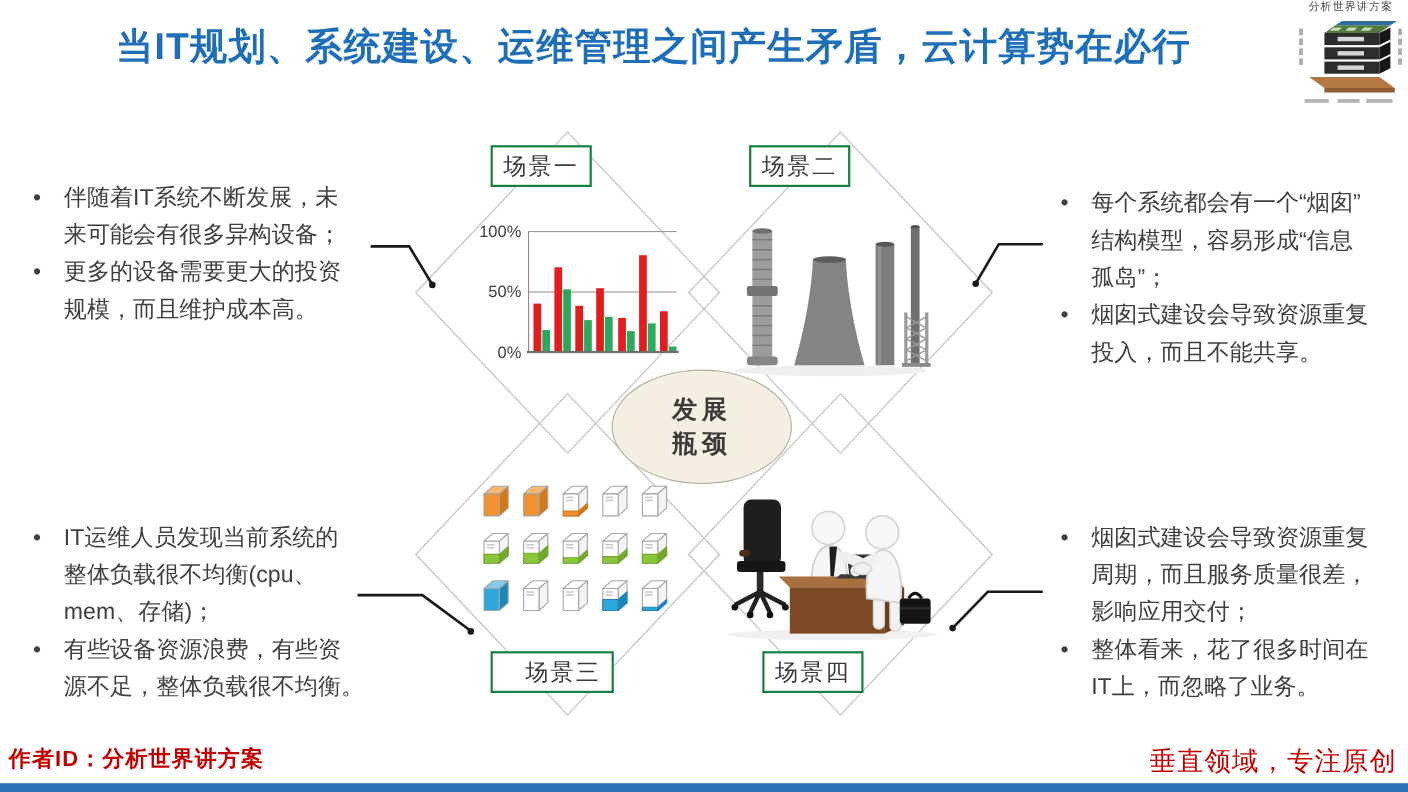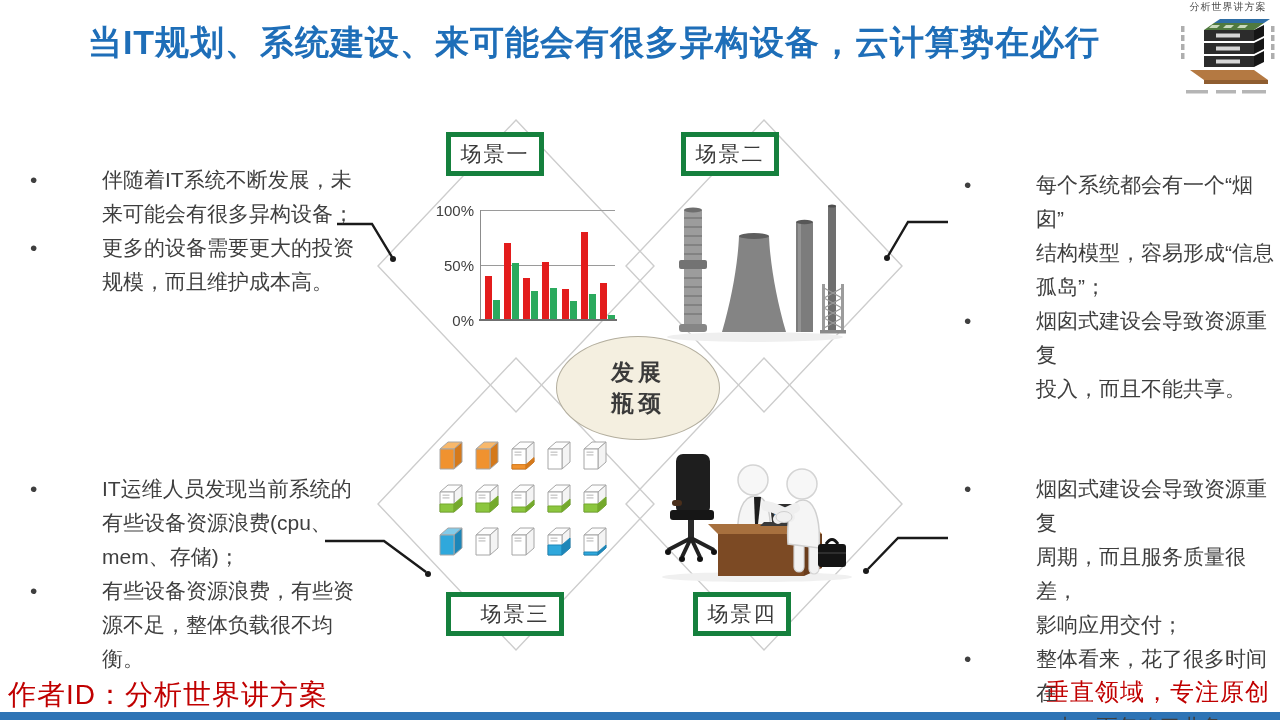--- a/index.html
+++ b/index.html
@@ -13,21 +13,21 @@
 
   
   .logo{left:1178px;top:2px;width:100px;height:96px;z-index:9;}
   .logo-caption{font-size:10px;color:#4a4a4a;text-align:center;line-height:10px;letter-spacing:1px;}
   .logo-art{display:block;width:100px;height:84px;}
 
   
   .diagram-svg{left:0;top:0;width:1280px;height:720px;z-index:1;pointer-events:none;}
 
   
-  .scene-label{width:88px;height:34px;background:#ffffff;border:5px solid #15803d;z-index:6;
+  .scene-label{width:88px;height:34px;background:#ffffff;border:2px solid #15803d;z-index:6;
                display:flex;align-items:center;justify-content:center;
                font-family:"Liberation Serif","DejaVu Serif",serif;font-size:21px;color:#3A3A3A;letter-spacing:2px;}
   #scene1{left:446px;top:132px;} #scene2{left:681px;top:132px;}
   #scene3{left:446px;top:592px;padding-left:20px;} #scene4{left:681px;top:592px;margin-left:12px;}
 
   
   .bottleneck{left:556px;top:336px;width:162px;height:102px;border-radius:50%;
               background:#F4EFE0;border:1px solid #B3AE9E;z-index:7;
               display:flex;align-items:center;justify-content:center;text-align:left;
               font-size:23px;font-weight:bold;color:#3A3A3A;line-height:1.35;
@@ -57,33 +57,33 @@
   .meeting{left:652px;top:444px;width:205px;height:140px;z-index:4;}
 
   
   .note{z-index:5;}
   .note-tl{left:22px;top:163px;width:336px;}
   .note-bl{left:22px;top:472px;width:340px;}
   .note-tr{left:956px;top:168px;width:322px;}
   .note-br{left:956px;top:472px;width:322px;}
   .bullet{display:flex;}
   .dot{width:36px;padding-left:8px;box-sizing:border-box;color:#3F3F3F;font-size:21px;line-height:34px;}
-  .btxt{flex:1;font-size:21px;line-height:34px;color:#3F3F3F;white-space:pre-line;margin-left:44px;}
-
-  
-  .footer-left{left:8px;top:676px;font-size:28px;font-weight:normal;color:#C00000;letter-spacing:1px;}
+  .btxt{flex:1;font-size:21px;line-height:34px;color:#3F3F3F;white-space:pre-line;}
+
+  
+  .footer-left{left:8px;top:676px;font-size:20px;font-weight:bold;color:#C00000;letter-spacing:1px;}
   .footer-right{right:10px;top:676px;font-size:24px;font-weight:normal;color:#C00000;letter-spacing:1px;}
   .bottom-bar{left:0;bottom:0;width:100%;height:8px;background:#2E74B5;}
 </style>
 </head>
 <body>
 
 <div class="slide">
 
-  <div class="abs title">当IT规划、系统建设、来可能会有很多异构设备，云计算势在必行</div>
+  <div class="abs title">当IT规划、系统建设、运维管理之间产生矛盾，云计算势在必行</div>
 
   <div class="abs logo">
     <div class="logo-caption">分析世界讲方案</div>
     <svg class="logo-art" viewBox="0 0 100 84">
 
       <g fill="#9A9A9A" opacity="0.8">
         <rect x="3" y="14" width="3.5" height="6"></rect>
           <rect x="3" y="23" width="3.5" height="6"></rect>
         <rect x="3" y="32" width="3.5" height="6"></rect>
           <rect x="3" y="41" width="3.5" height="6"></rect>
@@ -425,21 +425,21 @@
       <div class="bullet">
         <span class="dot">•</span>
         <span class="btxt">烟囱式建设会导致资源重复
 投入，而且不能共享。</span>
       </div>
     </div>
   <div class="abs note note-bl">
       <div class="bullet">
         <span class="dot">•</span>
         <span class="btxt">IT运维人员发现当前系统的
-有些设备资源浪费(cpu、
+整体负载很不均衡(cpu、
 mem、存储)；</span>
       </div>
       <div class="bullet">
         <span class="dot">•</span>
         <span class="btxt">有些设备资源浪费，有些资
 源不足，整体负载很不均衡。</span>
       </div>
     </div>
   <div class="abs note note-br">
       <div class="bullet">

